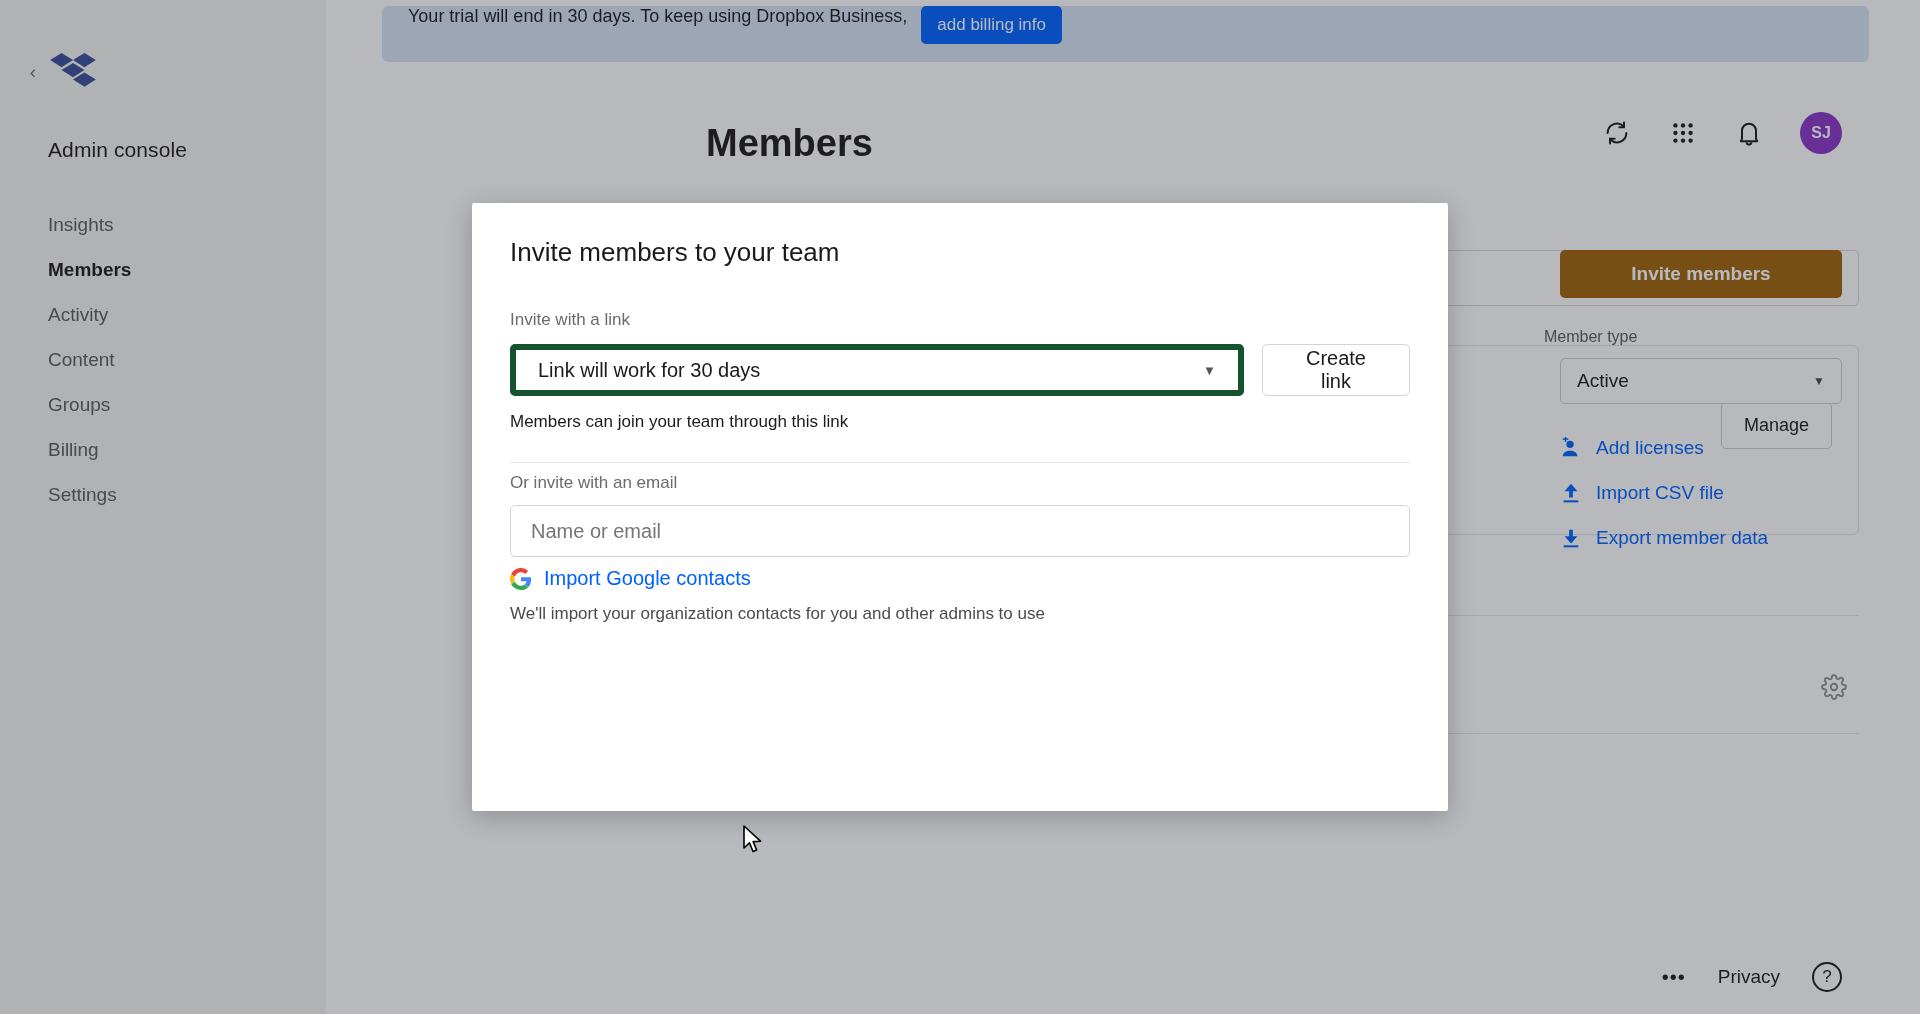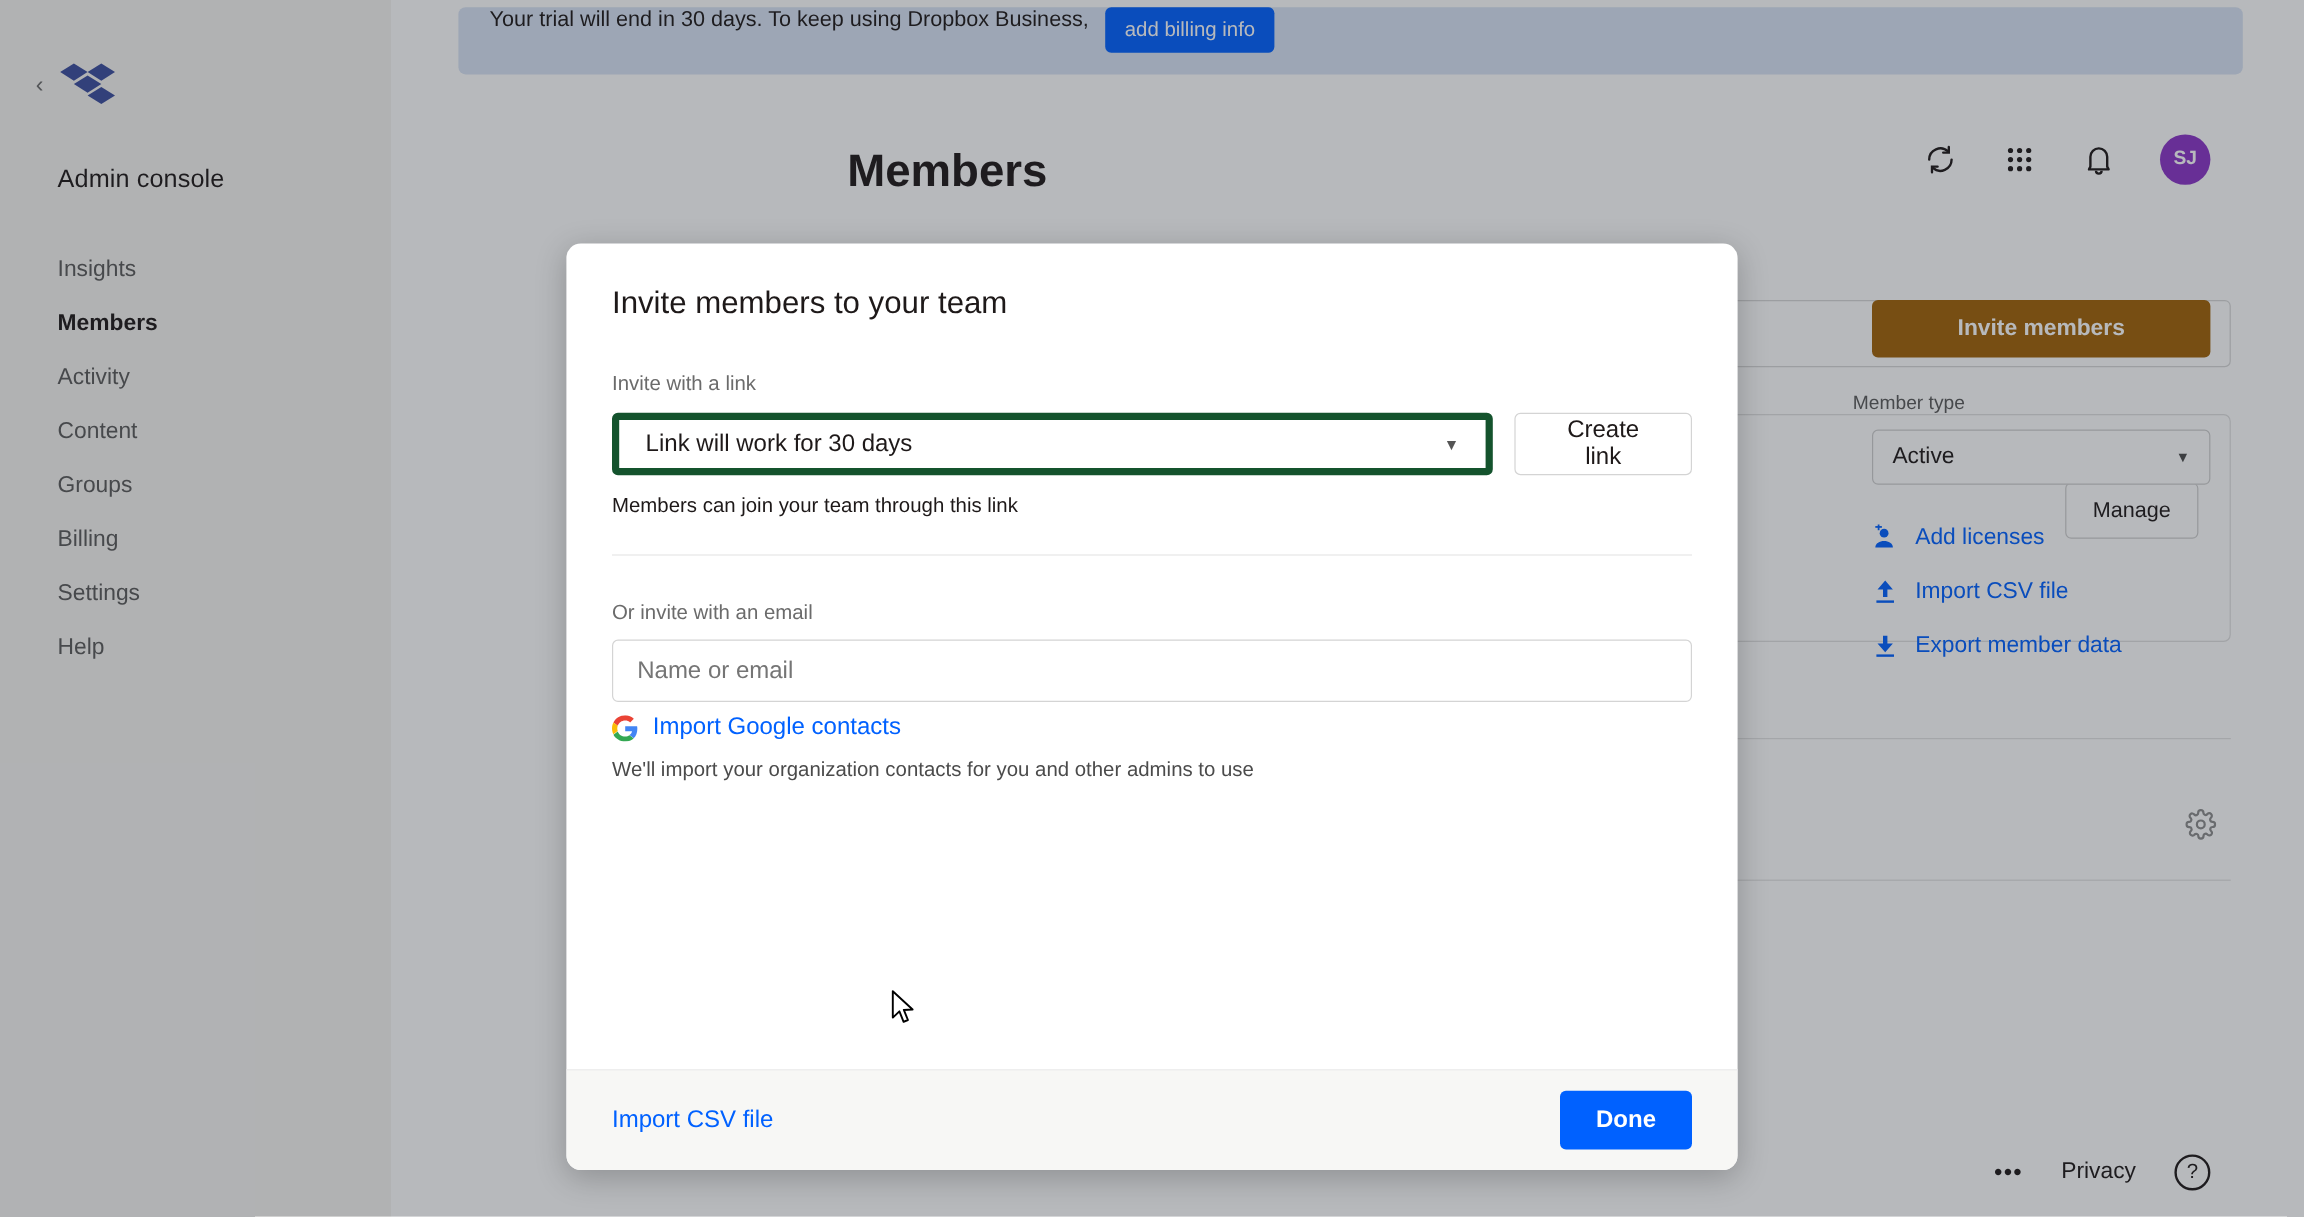--- a/index.html
+++ b/index.html
@@ -166,46 +166,46 @@
   
   .scrim {
     position: absolute; inset: 0;
     background: rgba(30, 37, 48, 0.32);
   }
 
   
   .modal {
     position: absolute;
     left: 472px; top: 203px;
-    width: 976px; height: 772px;
+    width: 976px; height: 608px;
     background: #ffffff;
-    border-radius: 12px;
+    border-radius: 2px;
     box-shadow: 0 6px 26px rgba(0,0,0,.22);
-    display: flex; flex-direction: column;
+    display: flex; flex-direction: row;
     overflow: hidden;
   }
   .modal-body { flex: 1 1 auto; padding: 34px 38px 0 38px; }
   .modal-h1 { font-size: 26px; color: #1e1919; }
   .lbl { font-size: 17px; color: #6b6b6b; margin-top: 42px; }
   .link-row { display: flex; align-items: center; gap: 18px; margin-top: 14px; }
   .link-select {
     width: 745px; height: 52px;
     border: 6px solid #14532d; border-radius: 5px; background: #fff;
     display: flex; align-items: center; padding: 0 22px;
     font-size: 20px; color: #1e1919; cursor: pointer;
   }
   .link-select .caret { margin-left: auto; color: #555; font-size: 13px; }
   .create-link-btn {
     height: 52px; padding: 0 26px;
     border: 1px solid #d4d4d4; border-radius: 5px; background: #fff;
     font-size: 20px; color: #1e1919; cursor: pointer;
   }
   .hint { font-size: 17px; color: #1e1919; margin-top: 16px; }
   .hr { height: 1px; background: #e6e6e6; margin: 30px 0 0 0; }
-  .lbl2 { font-size: 17px; color: #6b6b6b; margin-top: 38px; }
+  .lbl2 { font-size: 17px; color: #6b6b6b; margin-top: 10px; }
   .email-input {
     margin-top: 12px; width: 900px; height: 52px;
     border: 1px solid #d4d4d4; border-radius: 5px; background: #fff;
     font-size: 20px; color: #9b9b9b;
     padding: 0 20px; outline: none;
     font-family: "Liberation Sans", sans-serif;
   }
   .gcontacts { display: flex; align-items: center; gap: 12px; margin-top: 10px; cursor: pointer; }
   .g-logo { width: 22px; height: 22px; }
   .gc-text { font-size: 20px; color: #0061ff; }
@@ -247,21 +247,20 @@
       </div>
       <div class="sb-title">Admin console</div>
       <nav class="sb-nav">
         <div class="sb-item">Insights</div>
         <div class="sb-item active">Members</div>
         <div class="sb-item">Activity</div>
         <div class="sb-item">Content</div>
         <div class="sb-item">Groups</div>
         <div class="sb-item">Billing</div>
         <div class="sb-item">Settings</div>
-        <div class="sb-item">Help</div>
       </nav>
     </aside>
 
     <main class="content">
 
       <div class="banner">
         <span class="banner-text">Your trial will end in 30 days. To keep using Dropbox Business,</span>
         <button class="banner-btn">add billing info</button>
       </div>
 

